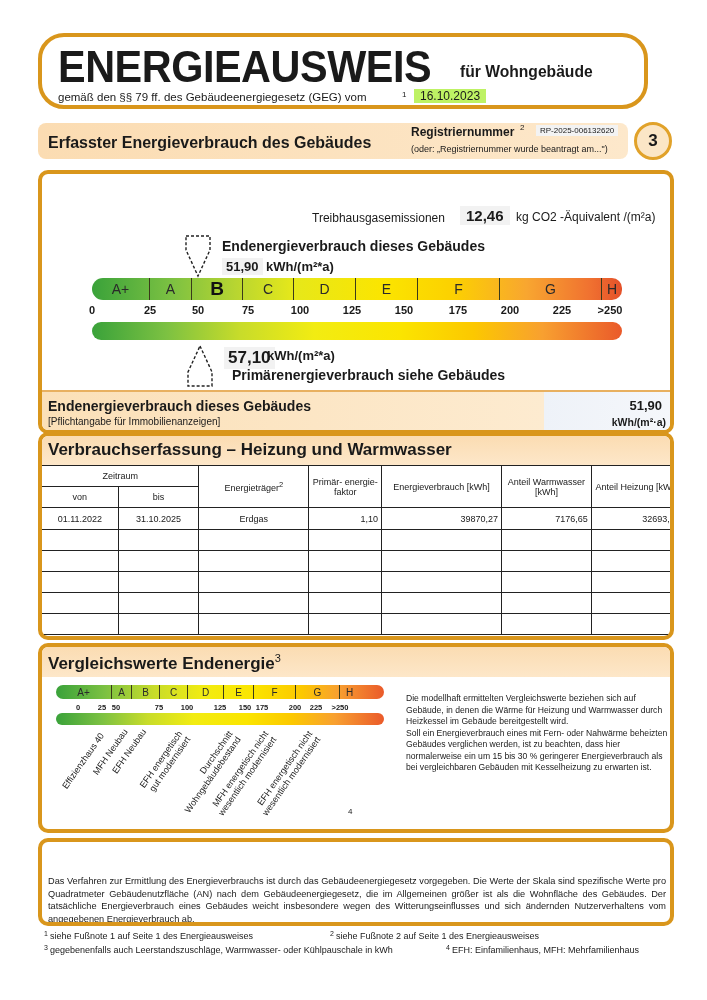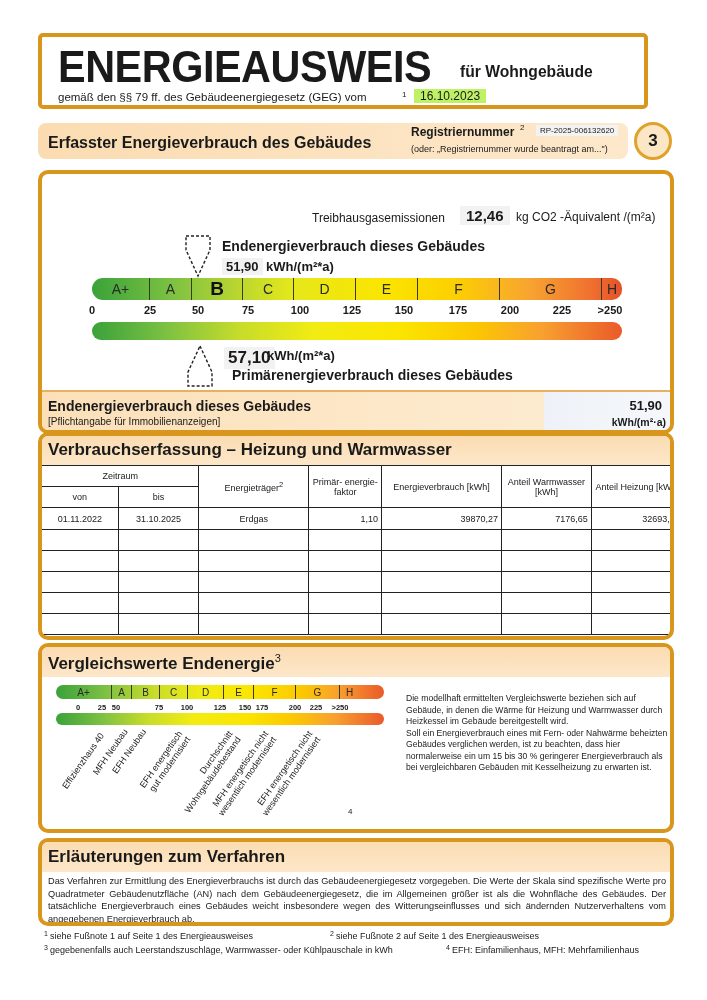--- a/index.html
+++ b/index.html
@@ -4,21 +4,21 @@
 <style>
   * { box-sizing: border-box; margin: 0; padding: 0; }
   html, body { width: 707px; height: 1000px; background: #ffffff; overflow: hidden; }
   body { font-family: "Liberation Sans", sans-serif; color: #1a1a1a; position: relative; }
 
   .abs { position: absolute; }
 
   
   .header-box {
     left: 38px; top: 33px; width: 610px; height: 76px;
-    border: 4px solid #d9961c; border-radius: 5px; background: #fff;
+    border: 4px solid #d9961c; border-radius: 26px; background: #fff;
   }
   .header-title {
     left: 16px; top: 4px; font-size: 45px; font-weight: bold; letter-spacing: -0.5px;
     transform: scaleX(0.92); transform-origin: left top; color: #1a1a1a;
   }
   .header-sub {
     left: 418px; top: 25px; font-size: 17px; font-weight: bold;
     transform: scaleX(0.92); transform-origin: left top;
   }
   .header-law { left: 16px; top: 54px; font-size: 11.5px; }
@@ -218,21 +218,21 @@
     <span class="tick" style="left:474px">225</span>
     <span class="tick" style="left:522px">&gt;250</span>
   </div>
   <div class="abs scale-bar-bottom"></div>
 
   <svg class="abs" style="left:138px;top:170px" width="40" height="46">
     <polyline points="20,2 32,28 32,42 8,42 8,28 20,2" fill="none" stroke="#222" stroke-width="1.4" stroke-dasharray="3,2"></polyline>
   </svg>
   <div class="abs prim-value">57,10</div>
   <div class="abs prim-unit">kWh/(m²*a)</div>
-  <div class="abs prim-label">Primärenergieverbrauch dieses Gebäudes</div>
+  <div class="abs prim-label">Primärenergieverbrauch siehe Gebäudes</div>
 
   <div class="abs end-strip">
     <div class="abs end-strip-title">Endenergieverbrauch dieses Gebäudes</div>
     <div class="abs end-strip-note">[Pflichtangabe für Immobilienanzeigen]</div>
     <div class="abs end-strip-value">51,90</div>
     <div class="abs end-strip-unit">kWh/(m²·a)</div>
   </div>
 </div>
 
 <div class="abs panel vb-panel">
@@ -368,20 +368,19 @@
 wesentlich modernisiert</div>
   <div class="ref-label" style="right:364px;top:82px;white-space:pre">EFH energetisch nicht
 wesentlich modernisiert</div>
 
   <div class="abs vg-footnote">4</div>
   <div class="abs vg-text" style="white-space:pre-line">Die modellhaft ermittelten Vergleichswerte beziehen sich auf Gebäude, in denen die Wärme für Heizung und Warmwasser durch Heizkessel im Gebäude bereitgestellt wird.
 Soll ein Energieverbrauch eines mit Fern- oder Nahwärme beheizten Gebäudes verglichen werden, ist zu beachten, dass hier normalerweise ein um 15 bis 30 % geringerer Energieverbrauch als bei vergleichbaren Gebäuden mit Kesselheizung zu erwarten ist.</div>
 </div>
 
 <div class="abs panel er-panel">
-  <div class="panel-head er-head">Erläuterungen zum Verfahren</div>
   <div class="abs er-text">Das Verfahren zur Ermittlung des Energieverbrauchs ist durch das Gebäudeenergiegesetz vorgegeben. Die Werte der Skala sind spezifische Werte pro Quadratmeter Gebäudenutzfläche (AN) nach dem Gebäudeenergiegesetz, die im Allgemeinen größer ist als die Wohnfläche des Gebäudes. Der tatsächliche Energieverbrauch eines Gebäudes weicht insbesondere wegen des Witterungseinflusses und sich ändernden Nutzerverhaltens vom angegebenen Energieverbrauch ab.</div>
 </div>
 
 <div class="abs fn" style="left:44px;top:930px"><sup>1</sup><span>siehe Fußnote 1 auf Seite 1 des Energieausweises</span></div>
 <div class="abs fn" style="left:330px;top:930px"><sup>2</sup><span>siehe Fußnote 2 auf Seite 1 des Energieausweises</span></div>
 <div class="abs fn" style="left:44px;top:944px"><sup>3</sup><span>gegebenenfalls auch Leerstandszuschläge, Warmwasser- oder Kühlpauschale in kWh</span></div>
 <div class="abs fn" style="left:446px;top:944px"><sup>4</sup><span>EFH: Einfamilienhaus, MFH: Mehrfamilienhaus</span></div>
 
 </body></html>

